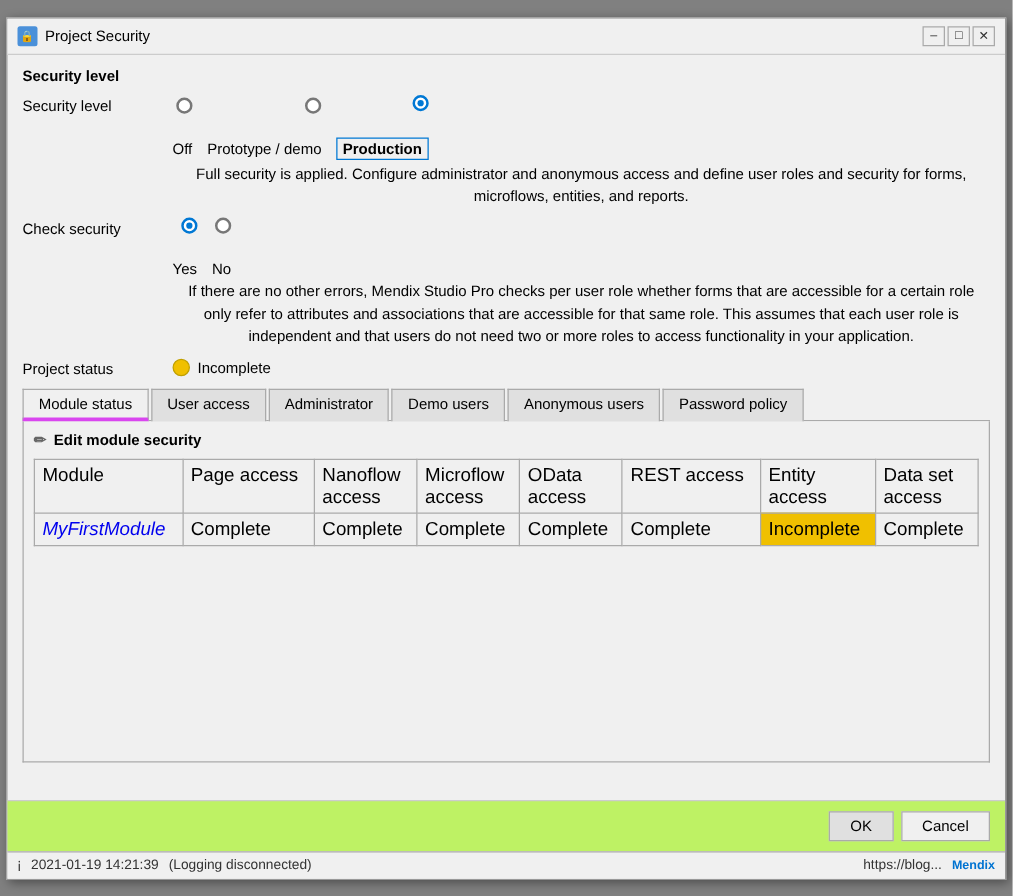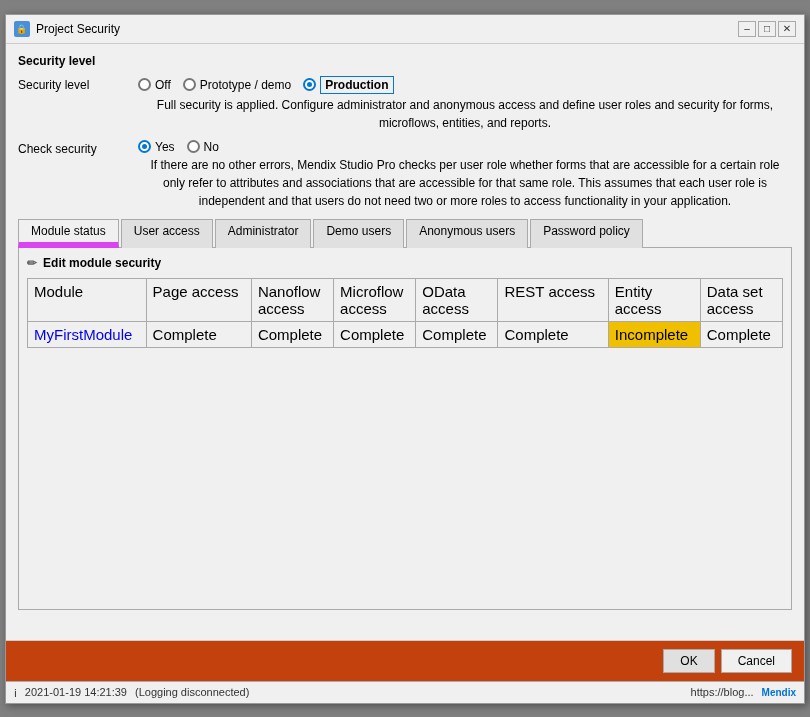--- a/index.html
+++ b/index.html
@@ -111,23 +111,24 @@
     }
 
     .radio-group {
       display: flex;
       gap: 12px;
       align-items: center;
     }
 
     .radio-item {
       display: flex;
-      align-items: center;
-      gap: 4px;
+      align-items: flex-end;
+      gap: 21px;
       cursor: pointer;
+      flex-direction: column;
     }
 
     .radio-label {
       font-size: 12px;
       color: #000;
     }
 
     .radio-selected {
       border: 2px solid #0078d4;
       border-radius: 50%;
@@ -212,21 +213,21 @@
       cursor: pointer;
       font-size: 12px;
       color: #000;
       margin-right: 2px;
       position: relative;
       top: 1px;
     }
 
     .tab.active {
       background: #f0f0f0;
-      border-bottom: 6px solid #d946ef;
+      border-bottom: 3px solid #d946ef;
       z-index: 1;
     }
 
     .tab-content {
       border: 1px solid #aaa;
       border-top: none;
       padding: 8px;
       background: #f0f0f0;
       flex: 1;
     }
@@ -265,38 +266,39 @@
     .module-table td {
       border: 1px solid #aaa;
       padding: 4px 6px;
       color: #000;
     }
 
     .module-name-cell {
       color: #0000ee;
       cursor: pointer;
       text-decoration: none;
+      font-style: italic;
     }
 
     .cell-complete {
       color: #000;
     }
 
     .cell-incomplete {
       background: #f0c000;
       color: #000;
     }
 
     .dialog-footer {
       padding: 8px 12px;
       border-top: 1px solid #ccc;
       display: flex;
       justify-content: flex-end;
       gap: 6px;
-      background: #c2410c;
+      background: #bef264;
       margin-top: 20px;
     }
 
     .footer-btn {
       padding: 4px 16px;
       font-size: 12px;
       border: 1px solid #aaa;
       background: #f0f0f0;
       cursor: pointer;
       color: #000;
@@ -394,20 +396,27 @@
           </div>
           <div class="radio-item">
             <div class="radio-unselected"></div>
             <span class="radio-label">No</span>
           </div>
         </div>
         <div class="description-text">If there are no other errors, Mendix Studio Pro checks per user role whether forms that are accessible for a certain role only refer to attributes and associations that are accessible for that same role. This assumes that each user role is independent and that users do not need two or more roles to access functionality in your application.</div>
       </div>
     </div>
 
+    <div class="project-status-row">
+      <div class="form-label">Project status</div>
+      <div style="display:flex; align-items:center;">
+        <div class="status-circle"></div>
+        <span class="status-text">Incomplete</span>
+      </div>
+    </div>
 
     <div class="tabs-wrapper">
       <div class="tab-bar">
         <div class="tab active">Module status</div>
         <div class="tab">User access</div>
         <div class="tab">Administrator</div>
         <div class="tab">Demo users</div>
         <div class="tab">Anonymous users</div>
         <div class="tab">Password policy</div>
       </div>

